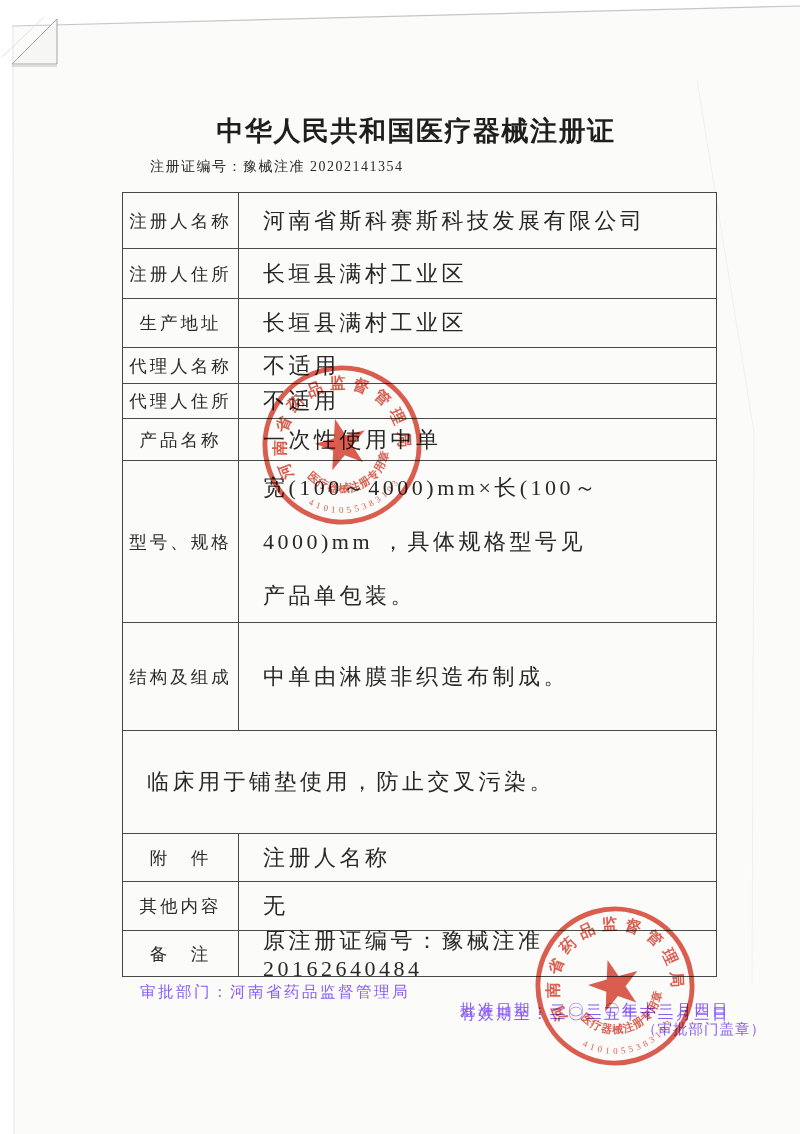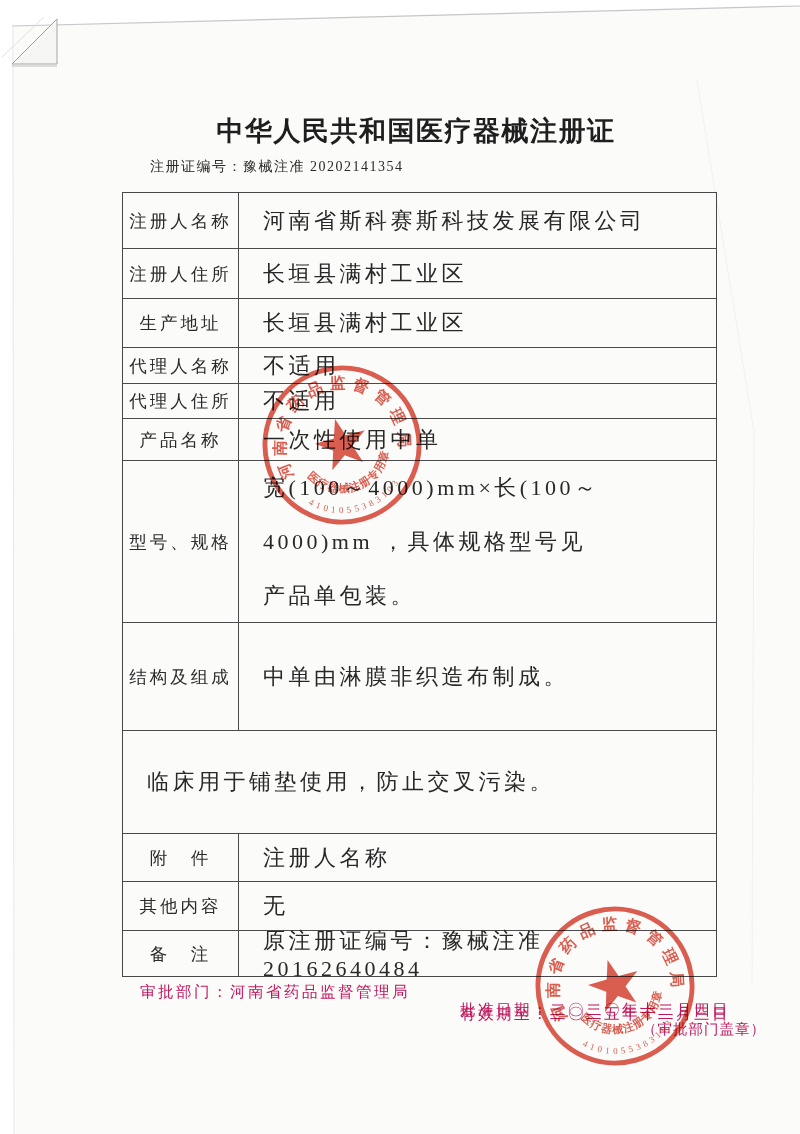--- a/index.html
+++ b/index.html
@@ -26,21 +26,21 @@
     width:116px;flex:0 0 116px;border-right:1px solid #4b4b4b;box-sizing:border-box;
     display:flex;align-items:center;justify-content:center;text-align:center;
     font-size:17.5px;letter-spacing:3px;color:#2b2b2b;
   }
   .t-value{
     flex:1;display:flex;align-items:center;box-sizing:border-box;
     padding:4px 8px 4px 24px;font-size:22px;letter-spacing:3.5px;color:#282828;
     white-space:pre-line;
   }
   .row-model .t-value{line-height:54px;}
-  .f-line{position:absolute;font-size:15.5px;letter-spacing:2.5px;color:#be185d;}
+  .f-line{position:absolute;font-size:15.5px;letter-spacing:2.5px;color:#8b5cf6;}
   .f-dept{left:140px;top:982px;}
   .f-date{left:460px;top:979px;margin-top:21px;}
   .f-valid{left:460px;top:1004px;}
   .f-sealnote{left:642px;top:1020px;font-size:14.5px;letter-spacing:1px;}
   .seal{
     position:absolute;z-index:2;color:var(--seal-color,#d73c2c);
     opacity:.82;mix-blend-mode:multiply;
   }
   .seal-1{left:257px;top:360px;transform:rotate(-15deg);}
   .seal-2{left:530px;top:901px;transform:rotate(-16deg);}

